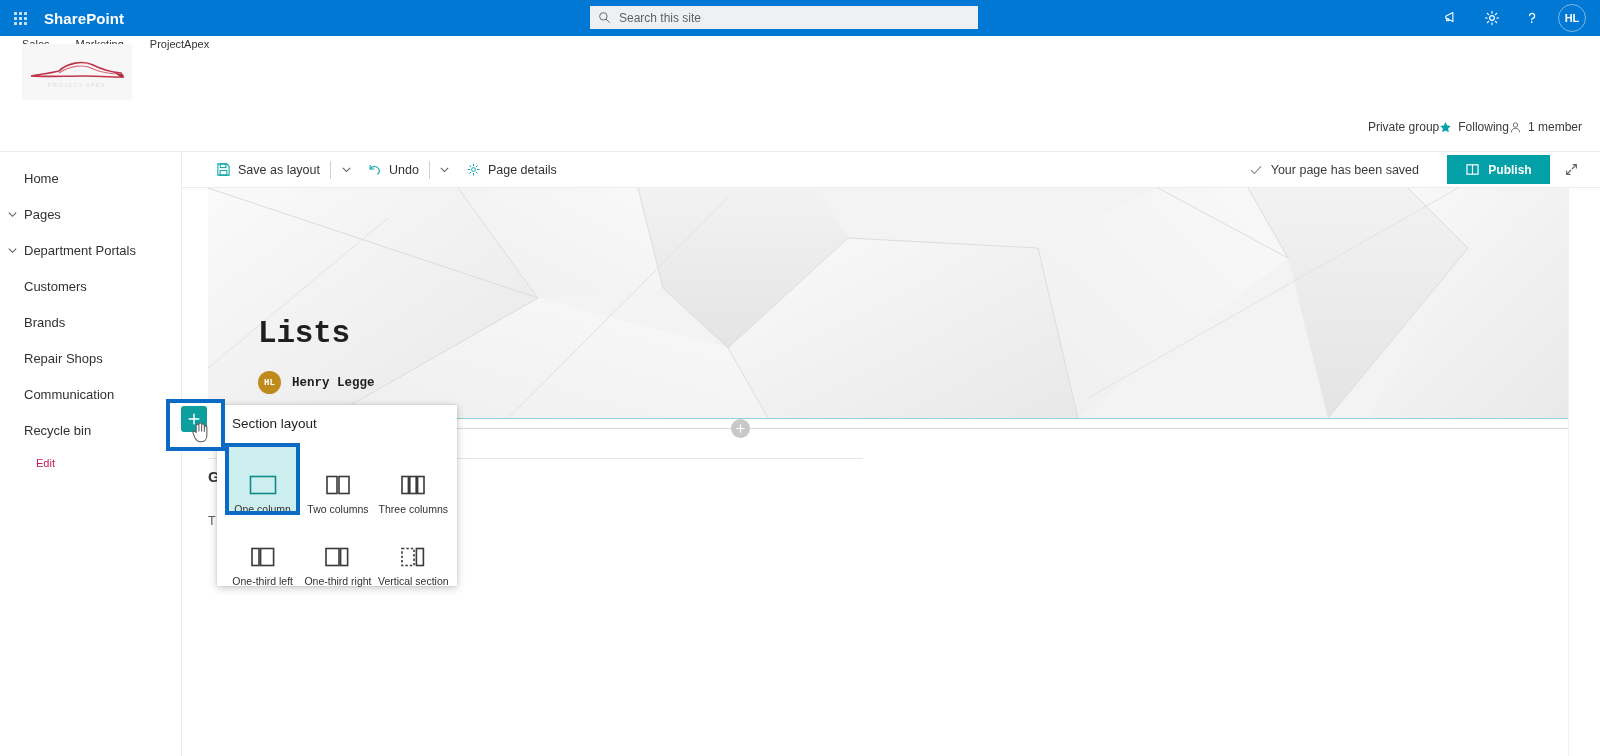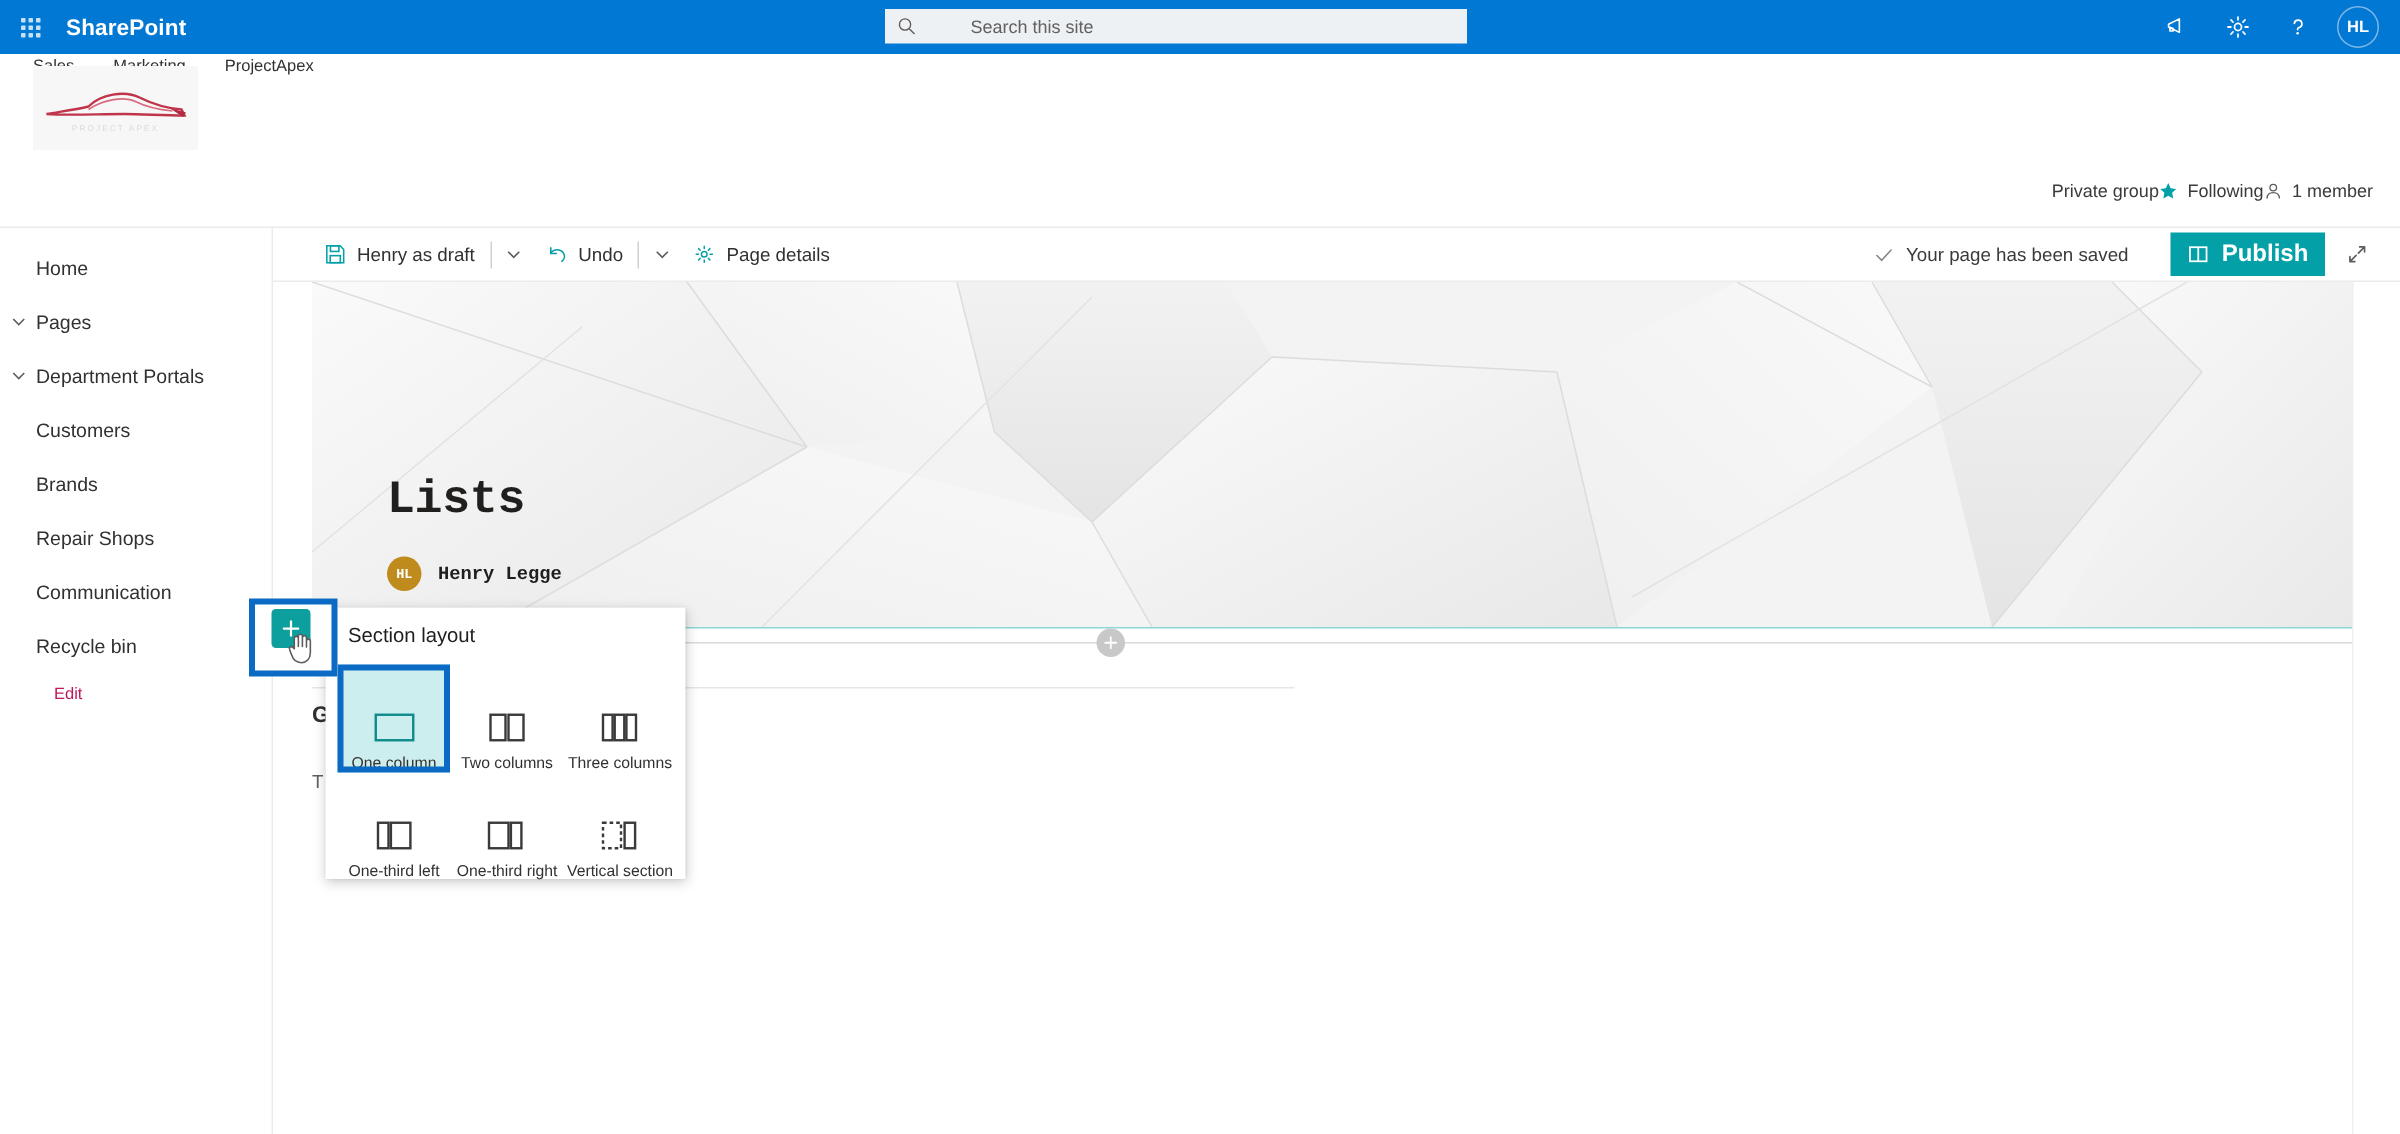--- a/index.html
+++ b/index.html
@@ -37,21 +37,21 @@
     position: absolute; left: 590px; top: 6px;
     width: 388px; height: 23px;
     background: #eef1f3;
     display: flex; align-items: center;
     padding: 0 8px;
   }
   .suite-search .mag { margin-right: 8px; flex: 0 0 auto; display:flex; }
   .suite-search input {
     border: 0; outline: 0; background: transparent;
     font-family: "Liberation Sans", sans-serif;
-    font-size: 12px; color: #4d7c0f; width: 100%; margin-left: 28px;
+    font-size: 12px; color: #4d7c0f; width: 100%;
   }
   .suite-search input::placeholder { color: #616161; }
   .suite-right {
     position: absolute; right: 0; top: 0; height: 36px;
     display: flex; align-items: center;
   }
   .suite-icon {
     width: 40px; height: 36px;
     display: flex; align-items: center; justify-content: center;
     cursor: pointer; color: #fff;
@@ -146,21 +146,21 @@
     padding-right: 8px; gap: 0;
   }
   .saved-msg {
     display: flex; align-items: center; gap: 8px;
     font-size: 12.5px; color: #3b3a39; margin-right: 28px;
   }
   .publish-btn {
     background: #03a0a8; color: #fff;
     height: 29px; min-width: 103px;
     display: flex; align-items: center; justify-content: center; gap: 8px;
-    font-size: 16px; font-weight: bold; cursor: pointer;
+    font-size: 12px; font-weight: bold; cursor: pointer;
   }
   .expand-btn {
     width: 42px; height: 32px;
     display: flex; align-items: center; justify-content: center;
     cursor: pointer;
   }
 
   
   .canvas {
     position: absolute; top: 188px; left: 182px;
@@ -410,21 +410,21 @@
   <div class="nav-edit">Edit</div>
 </aside>
 
 <div class="cmdbar">
   <div class="cmd-btn">
     <svg width="15" height="15" viewBox="0 0 16 16">
       <path d="M2 2 h9.4 L14 4.6 V14 H2 Z" fill="none" stroke="#03a0a8" stroke-width="1.1"></path>
       <rect x="4.6" y="2" width="6" height="4" fill="none" stroke="#03a0a8" stroke-width="1.1"></rect>
       <rect x="4.4" y="9" width="7.2" height="5" fill="none" stroke="#03a0a8" stroke-width="1.1"></rect>
     </svg>
-    <span>Henry as draft</span>
+    <span>Save as layout</span>
   </div>
   <div class="cmd-sep"></div>
   <div class="cmd-caret">
     <svg width="11" height="11" viewBox="0 0 12 12">
         <path d="M2 4.2 L6 8.2 L10 4.2" fill="none" stroke="#605e5c" stroke-width="1.2"></path>
       </svg>
   </div>
 
   <div class="cmd-btn">
     <svg width="15" height="15" viewBox="0 0 16 16">

